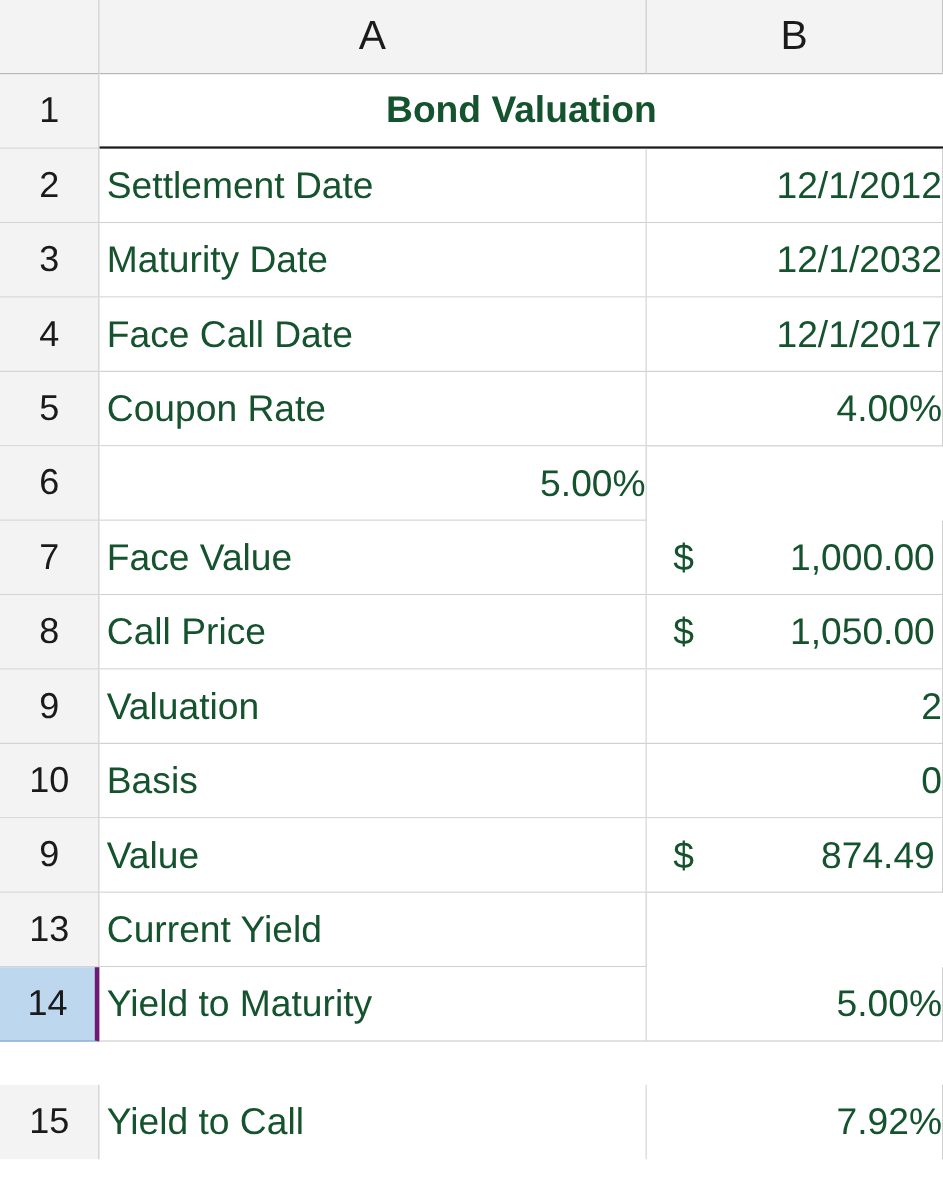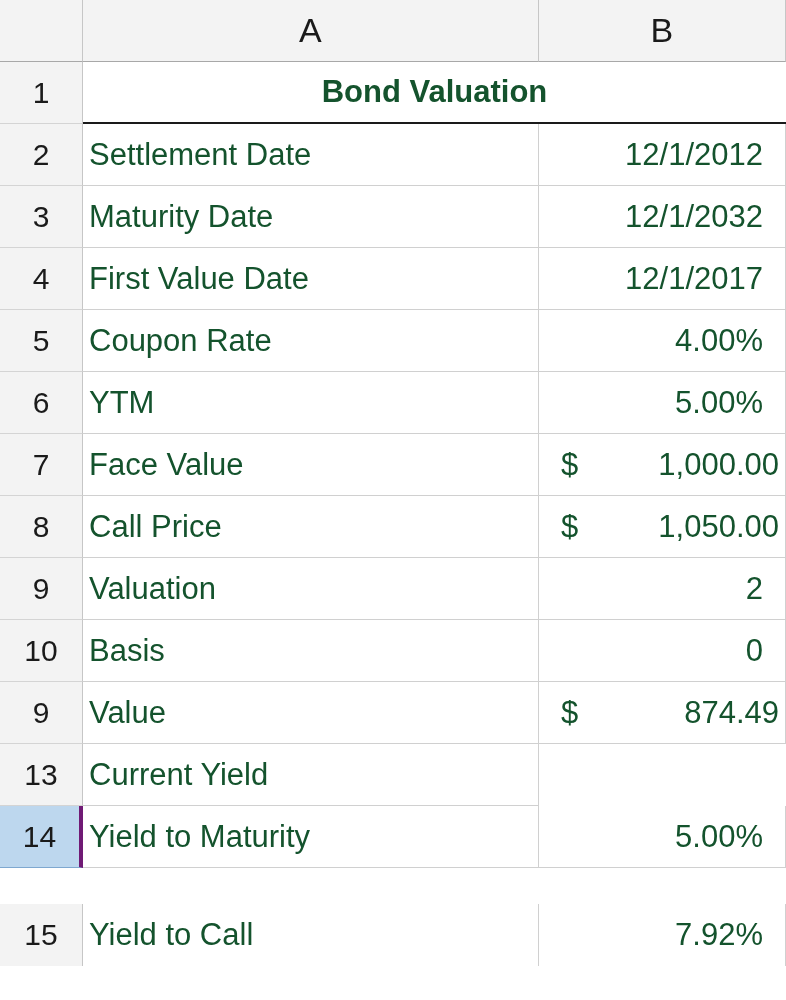--- a/index.html
+++ b/index.html
@@ -78,21 +78,21 @@
     color: #14532d;
     background: #ffffff;
     overflow: hidden;
     white-space: nowrap;
   }
   .cell.label {
     padding-left: 6px;
     justify-content: flex-start;
   }
   .cell.value {
-    padding-right: 22px;
+    padding-right: 0;
     justify-content: flex-end;
   }
 
   
   .cell.accounting {
     padding-left: 22px;
     padding-right: 6px;
     justify-content: flex-start;
   }
   .cell.accounting .cur {
@@ -140,31 +140,30 @@
         <div class="cell label">Settlement Date</div>
         <div class="cell value">12/1/2012</div>
       </div>
       <div class="grid">
         <div class="rowhead">3</div>
         <div class="cell label">Maturity Date</div>
         <div class="cell value">12/1/2032</div>
       </div>
       <div class="grid">
         <div class="rowhead">4</div>
-        <div class="cell label">First Value Date</div>
+        <div class="cell label">Face Call Date</div>
         <div class="cell value">12/1/2017</div>
       </div>
       <div class="grid">
         <div class="rowhead">5</div>
         <div class="cell label">Coupon Rate</div>
         <div class="cell value">4.00%</div>
       </div>
       <div class="grid">
         <div class="rowhead">6</div>
-        <div class="cell label">YTM</div>
         <div class="cell value">5.00%</div>
       </div>
       <div class="grid">
         <div class="rowhead">7</div>
         <div class="cell label">Face Value</div>
         <div class="cell accounting">
           <span class="cur">$</span>
           <span class="num">1,000.00</span>
         </div>
       </div>

